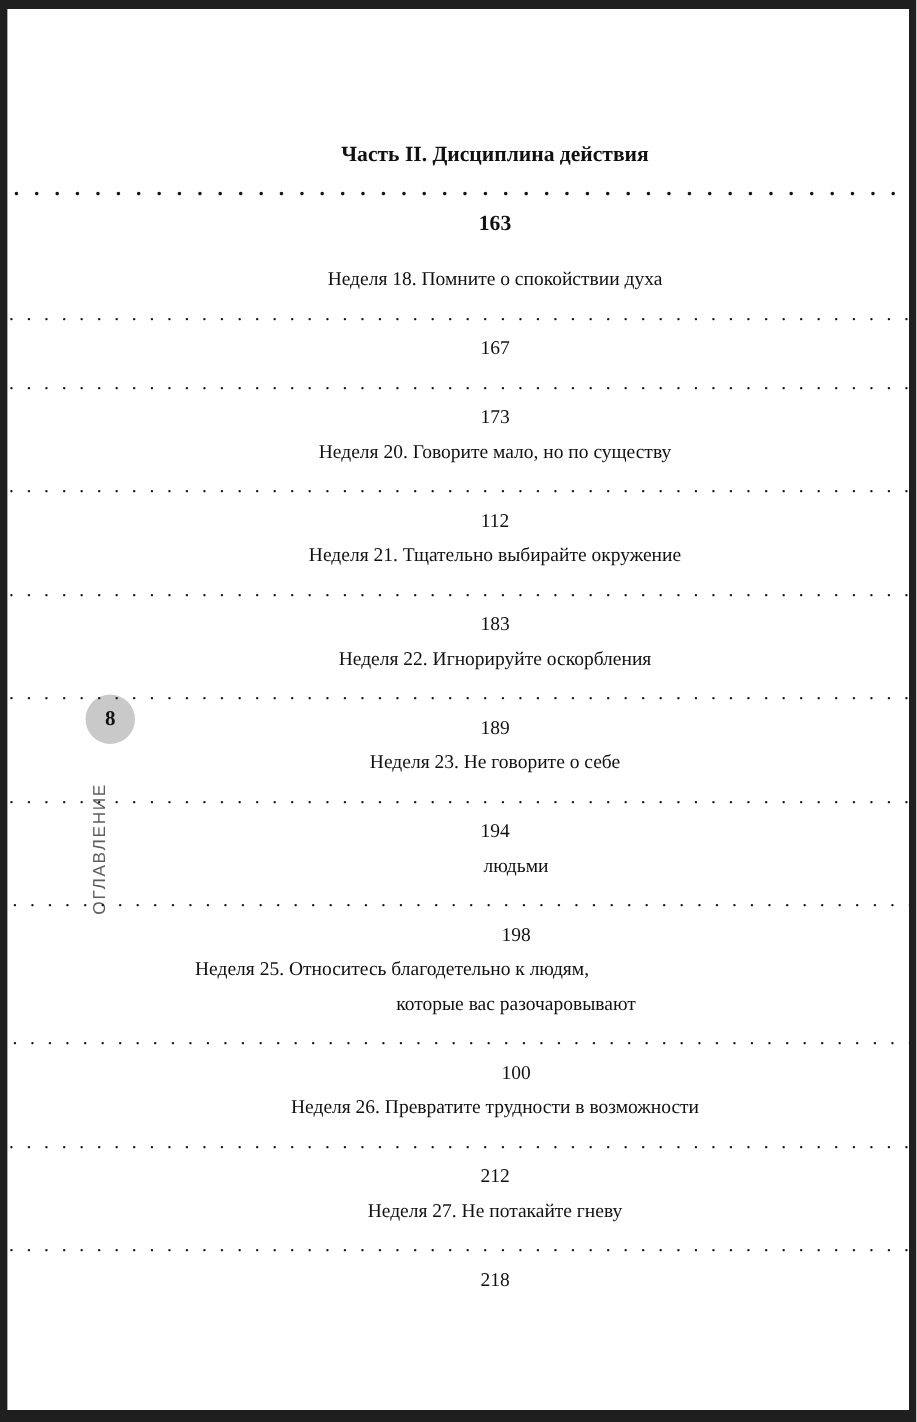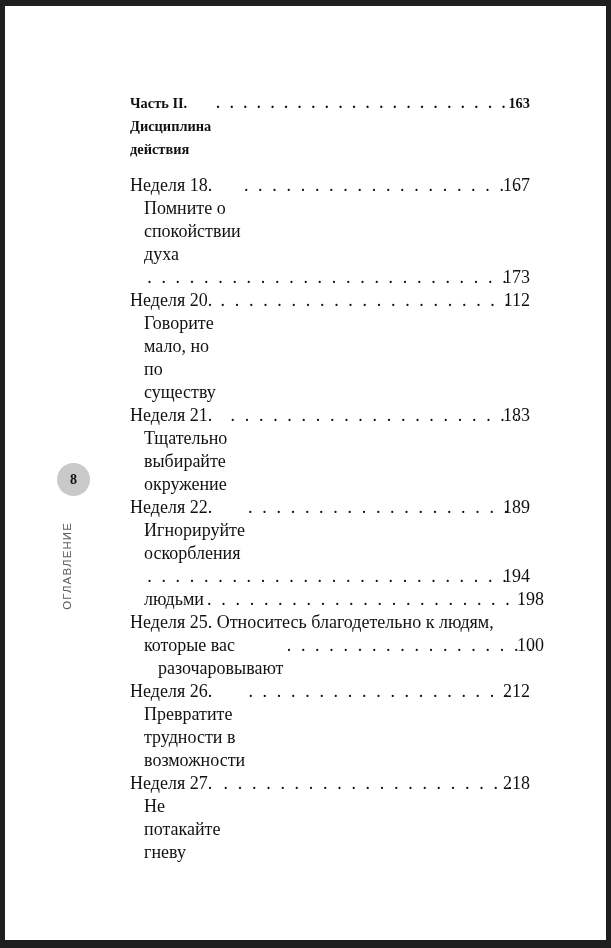--- a/index.html
+++ b/index.html
@@ -68,41 +68,42 @@
   
   #toc {
     position: absolute;
     left: 125px;
     top: 86px;
     width: 400px;
   }
 
   .toc-entry {
     position: relative;
-    font-size: 18px;
+    font-size: 13px;
     line-height: 23px;
     color: #111111;
     margin: 0;
     padding-left: 14px;   
     text-indent: -14px;   
   }
   .toc-entry.part {
     font-weight: bold;
     font-size: 14.4px;
     padding-left: 0;
     text-indent: 0;
   }
 
   .gap-after-part   { margin-bottom: 13px; }
 
   
   .row {
     display: flex;
-    align-items: flex-start;
+    align-items: center;
     width: 100%;
+    flex-direction: column;
   }
   .row .title-cell {
     flex: 0 1 auto;
   }
   .row .leader-cell {
     flex: 1 1 auto;
     overflow: hidden;
     white-space: nowrap;
     letter-spacing: 2.6px;
     padding: 0 1px 0 3px;
@@ -165,20 +166,21 @@
         </div>
         <div class="toc-entry item">
           <div class="row">
             <span class="title-cell">Неделя 22. Игнорируйте оскорбления</span>
             <span class="leader-cell">. . . . . . . . . . . . . . . . . . . . . . . . . . . . . . . . . . . . . . . . . . . . . . . . . . . . . . . . . . . . . . . . . . . . . . . . . . . . . . . . . . . . . . . . . . </span>
             <span class="page-cell">189</span>
           </div>
         </div>
         <div class="toc-entry item">
           <div class="row">
+            <span class="title-cell">Неделя 23. Не говорите о себе</span>
             <span class="leader-cell">. . . . . . . . . . . . . . . . . . . . . . . . . . . . . . . . . . . . . . . . . . . . . . . . . . . . . . . . . . . . . . . . . . . . . . . . . . . . . . . . . . . . . . . . . . </span>
             <span class="page-cell">194</span>
           </div>
         </div>
         <div class="toc-entry item">
           <div class="row" style="padding-left: 14px;">
             <span class="title-cell">людьми</span>
             <span class="leader-cell">. . . . . . . . . . . . . . . . . . . . . . . . . . . . . . . . . . . . . . . . . . . . . . . . . . . . . . . . . . . . . . . . . . . . . . . . . . . . . . . . . . . . . . . . . . </span>
             <span class="page-cell">198</span>
           </div>

